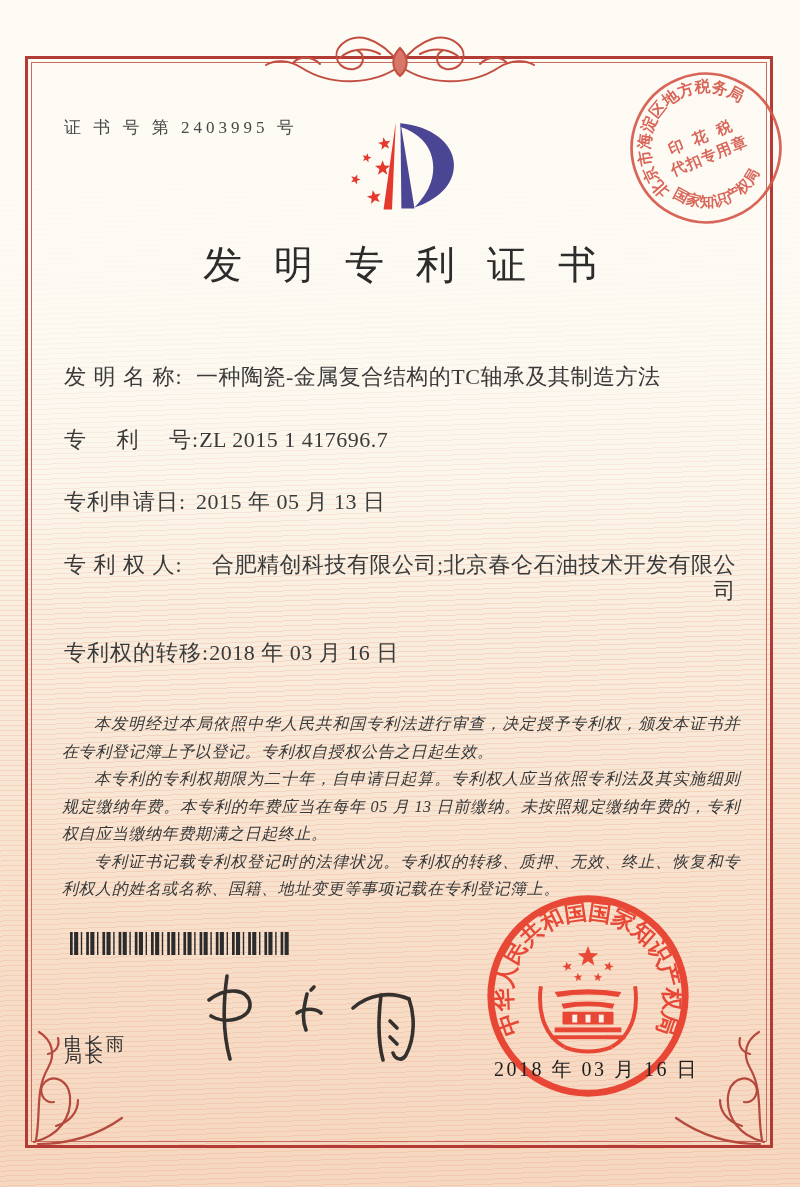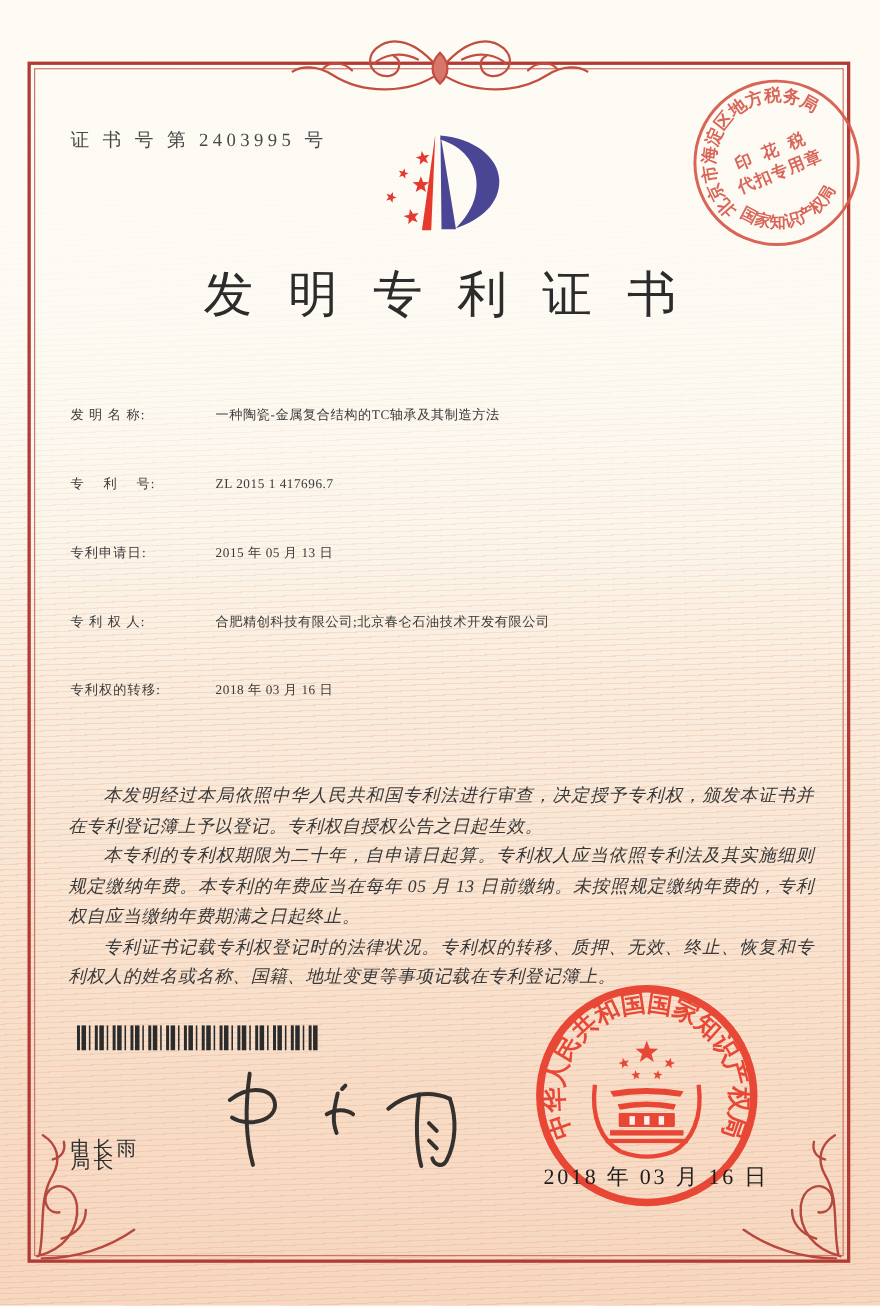--- a/index.html
+++ b/index.html
@@ -10,24 +10,24 @@
   }
   .texture{
     position:absolute;inset:0;pointer-events:none;
     background-image:
       linear-gradient(180deg,#fdfbf4 0%,rgba(253,251,244,.9) 22%,rgba(253,251,244,0) 52%),
       repeating-linear-gradient(178deg,rgba(231,156,125,.25) 0px,rgba(231,156,125,.25) 1px,transparent 1px,transparent 5px);
   }
   .frame-outer{position:absolute;left:25px;top:56px;right:27px;bottom:39px;border:3.5px solid #b23b35;}
   .frame-inner{position:absolute;inset:3px;border:1.5px solid #c76b5e;}
   .cert-no{position:absolute;left:64px;top:116px;font-size:17px;letter-spacing:4px;color:#474747;}
-  .title{position:absolute;left:0;right:0;top:238px;text-align:center;font-size:45px;color:#2c2c2c;
+  .title{position:absolute;left:0;right:0;top:238px;text-align:center;font-size:39px;color:#2c2c2c;
          letter-spacing:32px;padding-left:32px;font-weight:500;}
   .fields{position:absolute;left:64px;top:364px;width:672px;}
-  .field{display:flex;margin-bottom:36.5px;font-size:12px;color:#3a3a3a;line-height:26px;}
+  .field{display:flex;margin-bottom:36.5px;font-size:22px;color:#3a3a3a;line-height:26px;}
   .field .label{flex:0 0 132px;white-space:pre;letter-spacing:1px;}
   .field .value{letter-spacing:.5px;white-space:pre-wrap;text-align:right;}
   .paras{position:absolute;left:62px;top:710px;width:678px;font-size:16px;line-height:1.72;
          color:#383838;text-align:justify;font-style:italic;}
   .paras p{margin:0;text-indent:2em;letter-spacing:.6px;}
   .barcode{position:absolute;left:70px;top:932px;}
   .signer-title{position:absolute;left:64px;top:996px;font-size:18px;letter-spacing:3px;color:#2f2f2f;
                 font-family:"Liberation Sans","DejaVu Sans",sans-serif;margin-top:48px;}
   .signer-name{position:absolute;left:64px;top:1032px;font-size:18px;letter-spacing:3px;color:#2f2f2f;
                font-family:"Liberation Sans","DejaVu Sans",sans-serif;text-align:right;}

